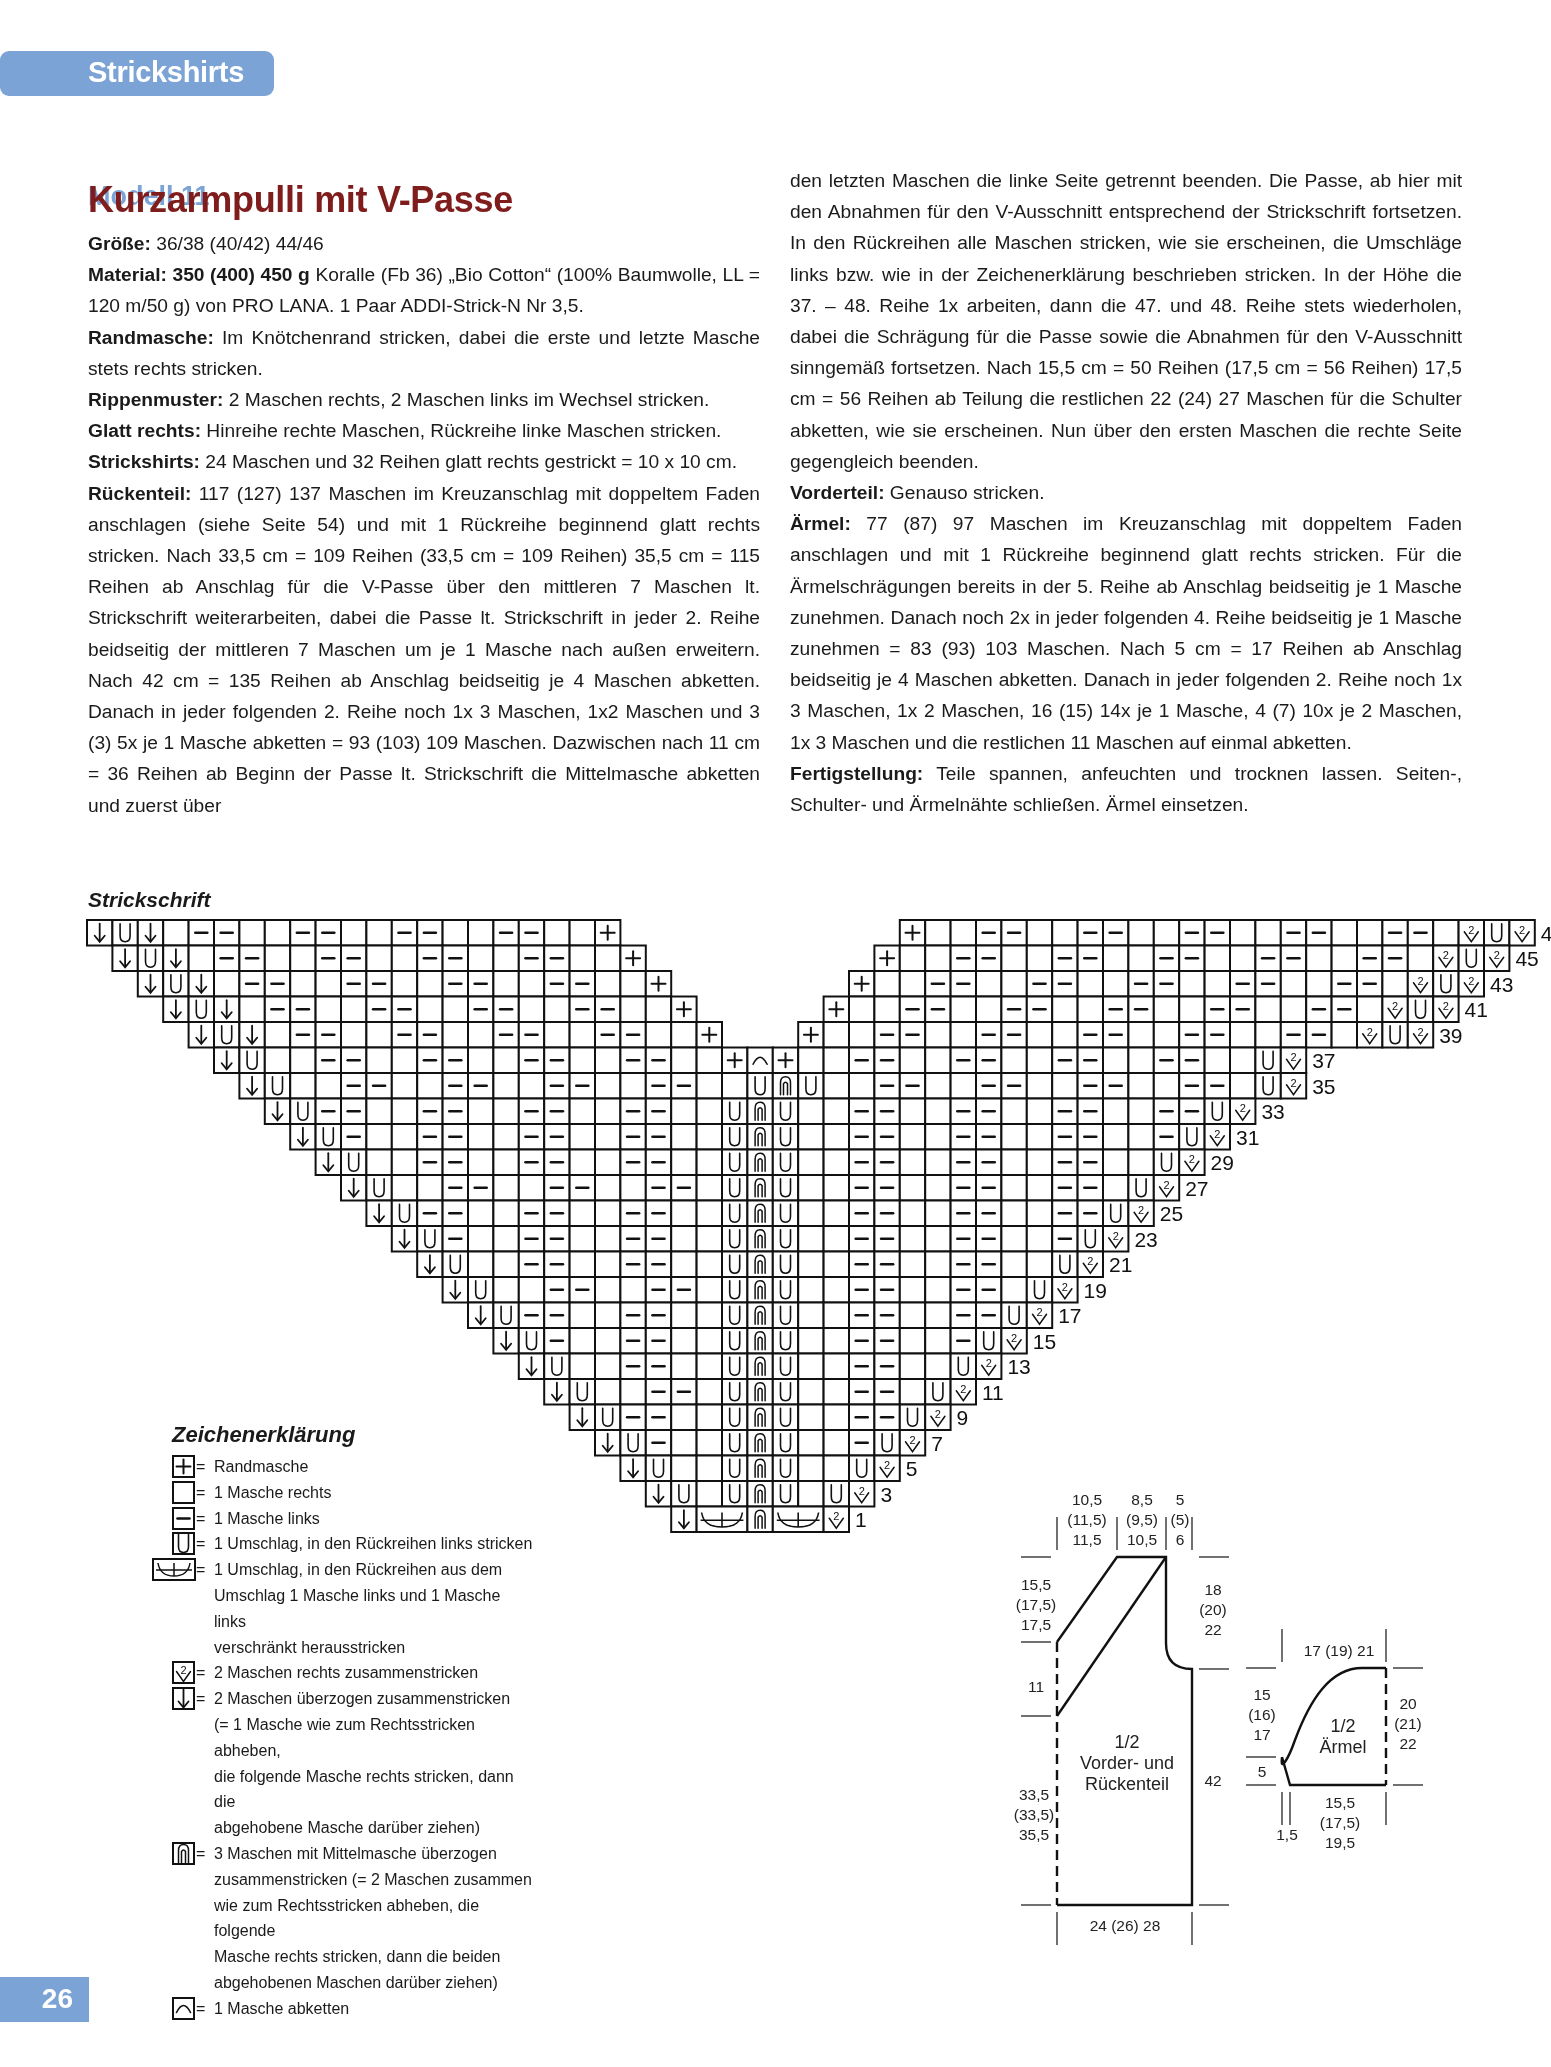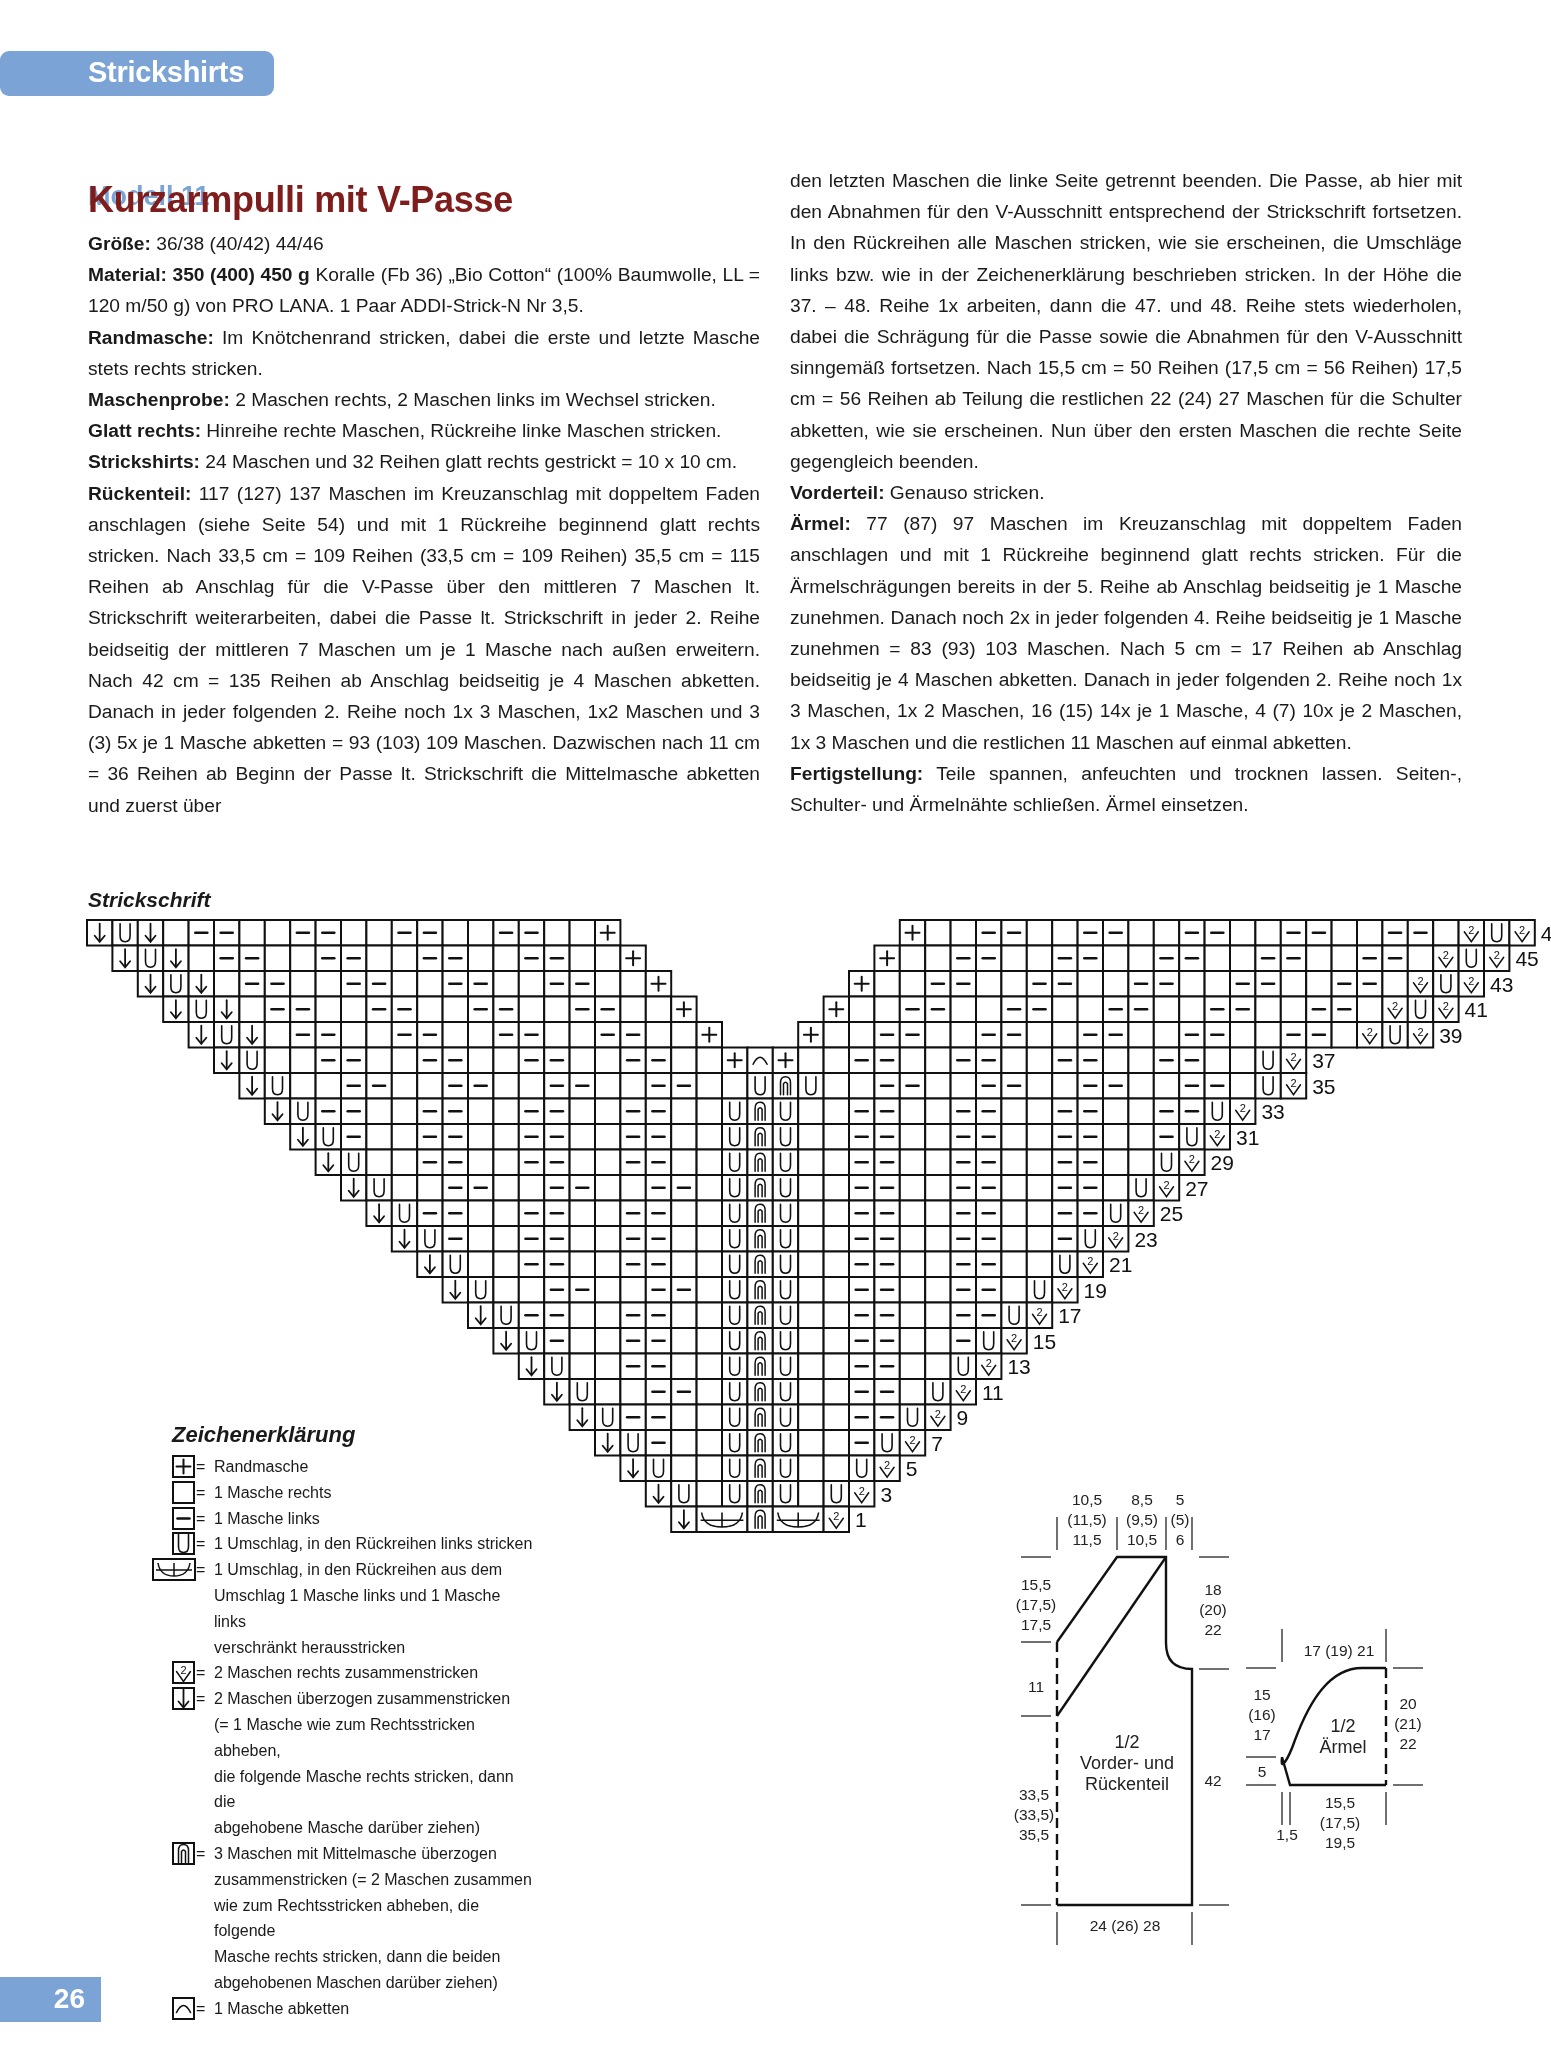--- a/index.html
+++ b/index.html
@@ -16,38 +16,38 @@
   .chart-title{position:absolute;left:88px;top:888px;font-size:21px;font-weight:bold;font-style:italic;}
   #knit-chart{position:absolute;left:0;top:0;}
   .legend-title{position:absolute;left:172px;top:1422px;font-size:22px;font-weight:bold;font-style:italic;}
   .legend{position:absolute;left:152px;top:1454px;font-size:16px;line-height:25.8px;}
   .legend .row{display:flex;align-items:flex-start;}
   .legend .sym{width:44px;height:25.8px;position:relative;}
   .legend .eq{width:18px;}
   .legend .txt{width:320px;}
   .schema text{font-family:"Liberation Sans",sans-serif;font-size:15.5px;fill:#222;}
   .schema .lbl{font-size:18px;}
-  .page-no{position:absolute;left:0;top:1977px;width:89px;height:45px;background:#7ba3d6;padding-left:12px;}
+  .page-no{position:absolute;left:0;top:1977px;width:89px;height:45px;background:#7ba3d6;}
   .page-no span{position:absolute;right:16px;top:6px;color:#fff;font-size:28px;font-weight:bold;}
 </style>
 </head>
 <body>
 
 <div class="section-tab">
     <span>Strickshirts</span>
   </div>
 
 <div class="model-no">Modell 11</div>
 <div class="model-title">Kurzarmpulli mit V-Passe</div>
 
 <div class="col" id="col-left">
     <p><b>Größe:</b><span> 36/38 (40/42) 44/46</span></p>
     <p><b>Material: 350 (400) 450 g</b><span> Koralle (Fb 36) „Bio Cotton“ (100% Baumwolle, LL = 120 m/50 g) von PRO LANA. 1 Paar ADDI-Strick-N Nr 3,5.</span></p>
     <p><b>Randmasche:</b><span> Im Knötchenrand stricken, dabei die erste und letzte Masche stets rechts stricken.</span></p>
-    <p><b>Maschenprobe:</b><span> 2 Maschen rechts, 2 Maschen links im Wechsel stricken.</span></p>
+    <p><b>Rippenmuster:</b><span> 2 Maschen rechts, 2 Maschen links im Wechsel stricken.</span></p>
     <p><b>Glatt rechts:</b><span> Hinreihe rechte Maschen, Rückreihe linke Maschen stricken.</span></p>
     <p><b>Strickshirts:</b><span> 24 Maschen und 32 Reihen glatt rechts gestrickt = 10 x 10 cm.</span></p>
     <p><b>Rückenteil:</b><span> 117 (127) 137 Maschen im Kreuzanschlag mit doppeltem Faden anschlagen (siehe Seite 54) und mit 1 Rückreihe beginnend glatt rechts stricken. Nach 33,5 cm = 109 Reihen (33,5 cm = 109 Reihen) 35,5 cm = 115 Reihen ab Anschlag für die V-Passe über den mittleren 7 Maschen lt. Strickschrift weiterarbeiten, dabei die Passe lt. Strickschrift in jeder 2. Reihe beidseitig der mittleren 7 Maschen um je 1 Masche nach außen erweitern. Nach 42 cm = 135 Reihen ab Anschlag beidseitig je 4 Maschen abketten. Danach in jeder folgenden 2. Reihe noch 1x 3 Maschen, 1x2 Maschen und 3 (3) 5x je 1 Masche abketten = 93 (103) 109 Maschen. Dazwischen nach 11 cm = 36 Reihen ab Beginn der Passe lt. Strickschrift die Mittelmasche abketten und zuerst über</span></p>
   </div>
 <div class="col" id="col-right">
     <p><span>den letzten Maschen die linke Seite getrennt beenden. Die Passe, ab hier mit den Abnahmen für den V-Ausschnitt entsprechend der Strickschrift fortsetzen. In den Rückreihen alle Maschen stricken, wie sie erscheinen, die Umschläge links bzw. wie in der Zeichenerklärung beschrieben stricken. In der Höhe die 37. – 48. Reihe 1x arbeiten, dann die 47. und 48. Reihe stets wiederholen, dabei die Schrägung für die Passe sowie die Abnahmen für den V-Ausschnitt sinngemäß fortsetzen. Nach 15,5 cm = 50 Reihen (17,5 cm = 56 Reihen) 17,5 cm = 56 Reihen ab Teilung die restlichen 22 (24) 27 Maschen für die Schulter abketten, wie sie erscheinen. Nun über den ersten Maschen die rechte Seite gegengleich beenden.</span></p>
     <p><b>Vorderteil:</b><span> Genauso stricken.</span></p>
     <p><b>Ärmel:</b><span> 77 (87) 97 Maschen im Kreuzanschlag mit doppeltem Faden anschlagen und mit 1 Rückreihe beginnend glatt rechts stricken. Für die Ärmelschrägungen bereits in der 5. Reihe ab Anschlag beidseitig je 1 Masche zunehmen. Danach noch 2x in jeder folgenden 4. Reihe beidseitig je 1 Masche zunehmen = 83 (93) 103 Maschen. Nach 5 cm = 17 Reihen ab Anschlag beidseitig je 4 Maschen abketten. Danach in jeder folgenden 2. Reihe noch 1x 3 Maschen, 1x 2 Maschen, 16 (15) 14x je 1 Masche, 4 (7) 10x je 2 Maschen, 1x 3 Maschen und die restlichen 11 Maschen auf einmal abketten.</span></p>
     <p><b>Fertigstellung:</b><span> Teile spannen, anfeuchten und trocknen lassen. Seiten-, Schulter- und Ärmelnähte schließen. Ärmel einsetzen.</span></p>
   </div>

